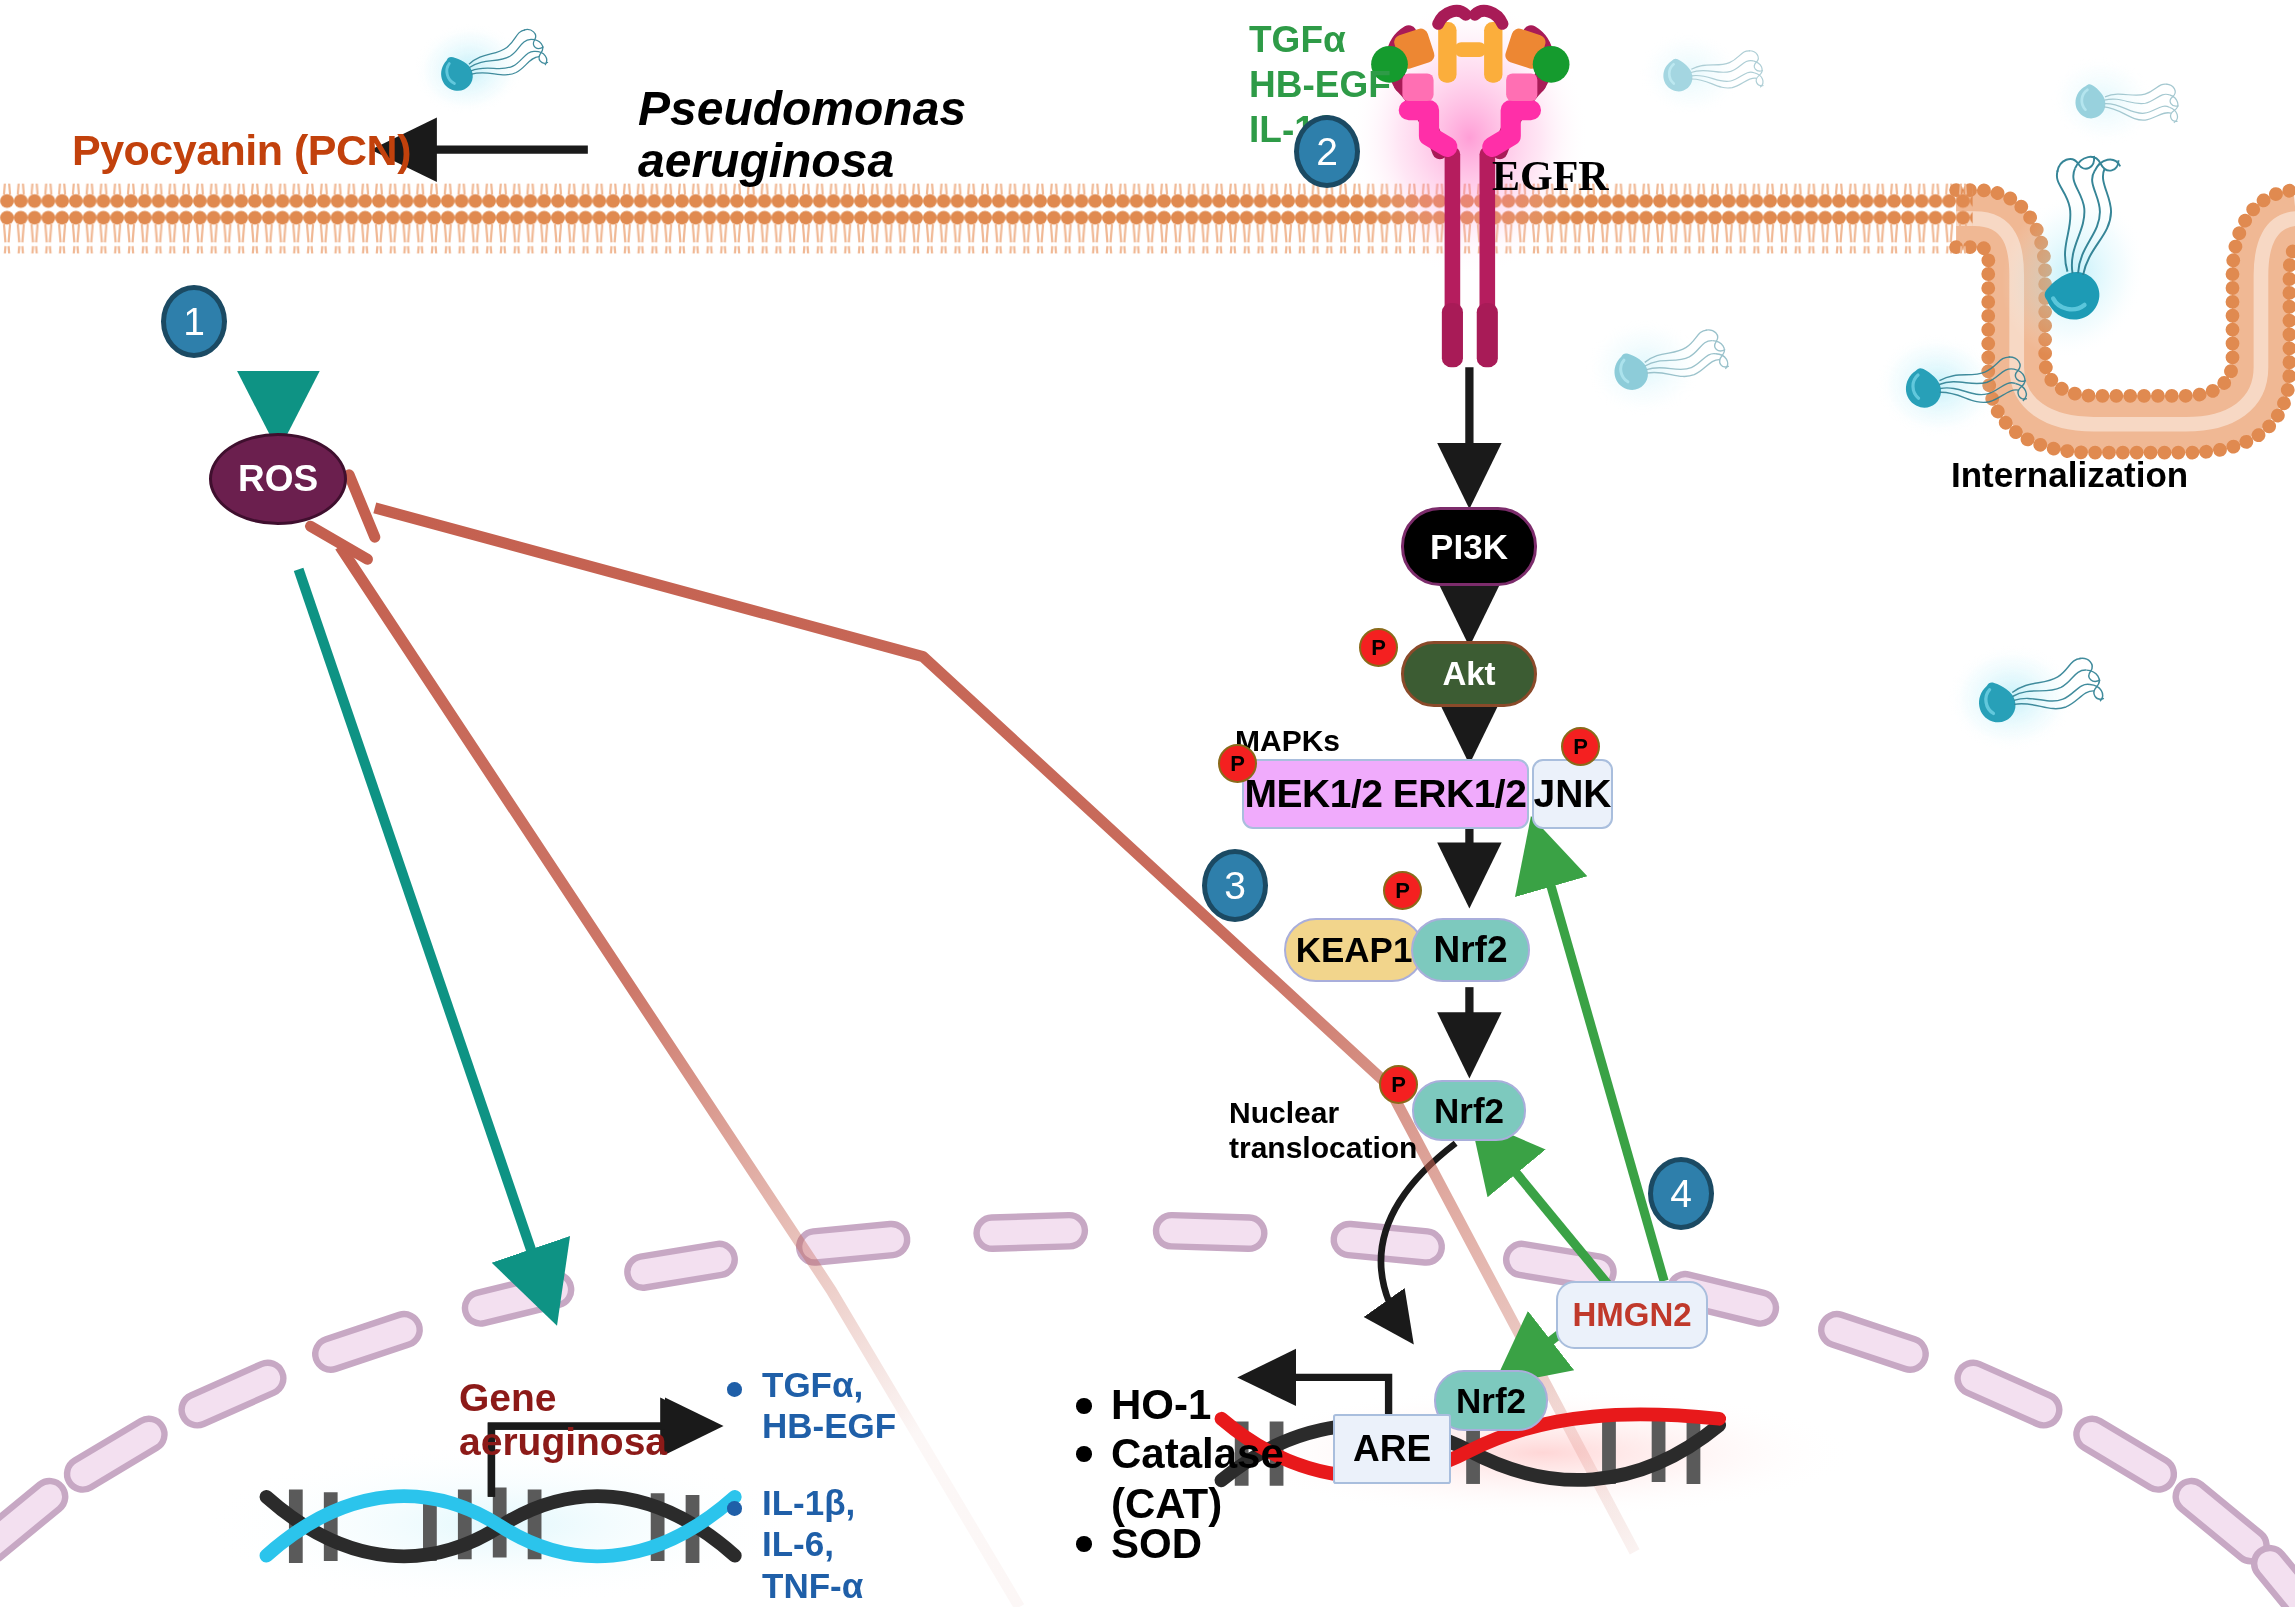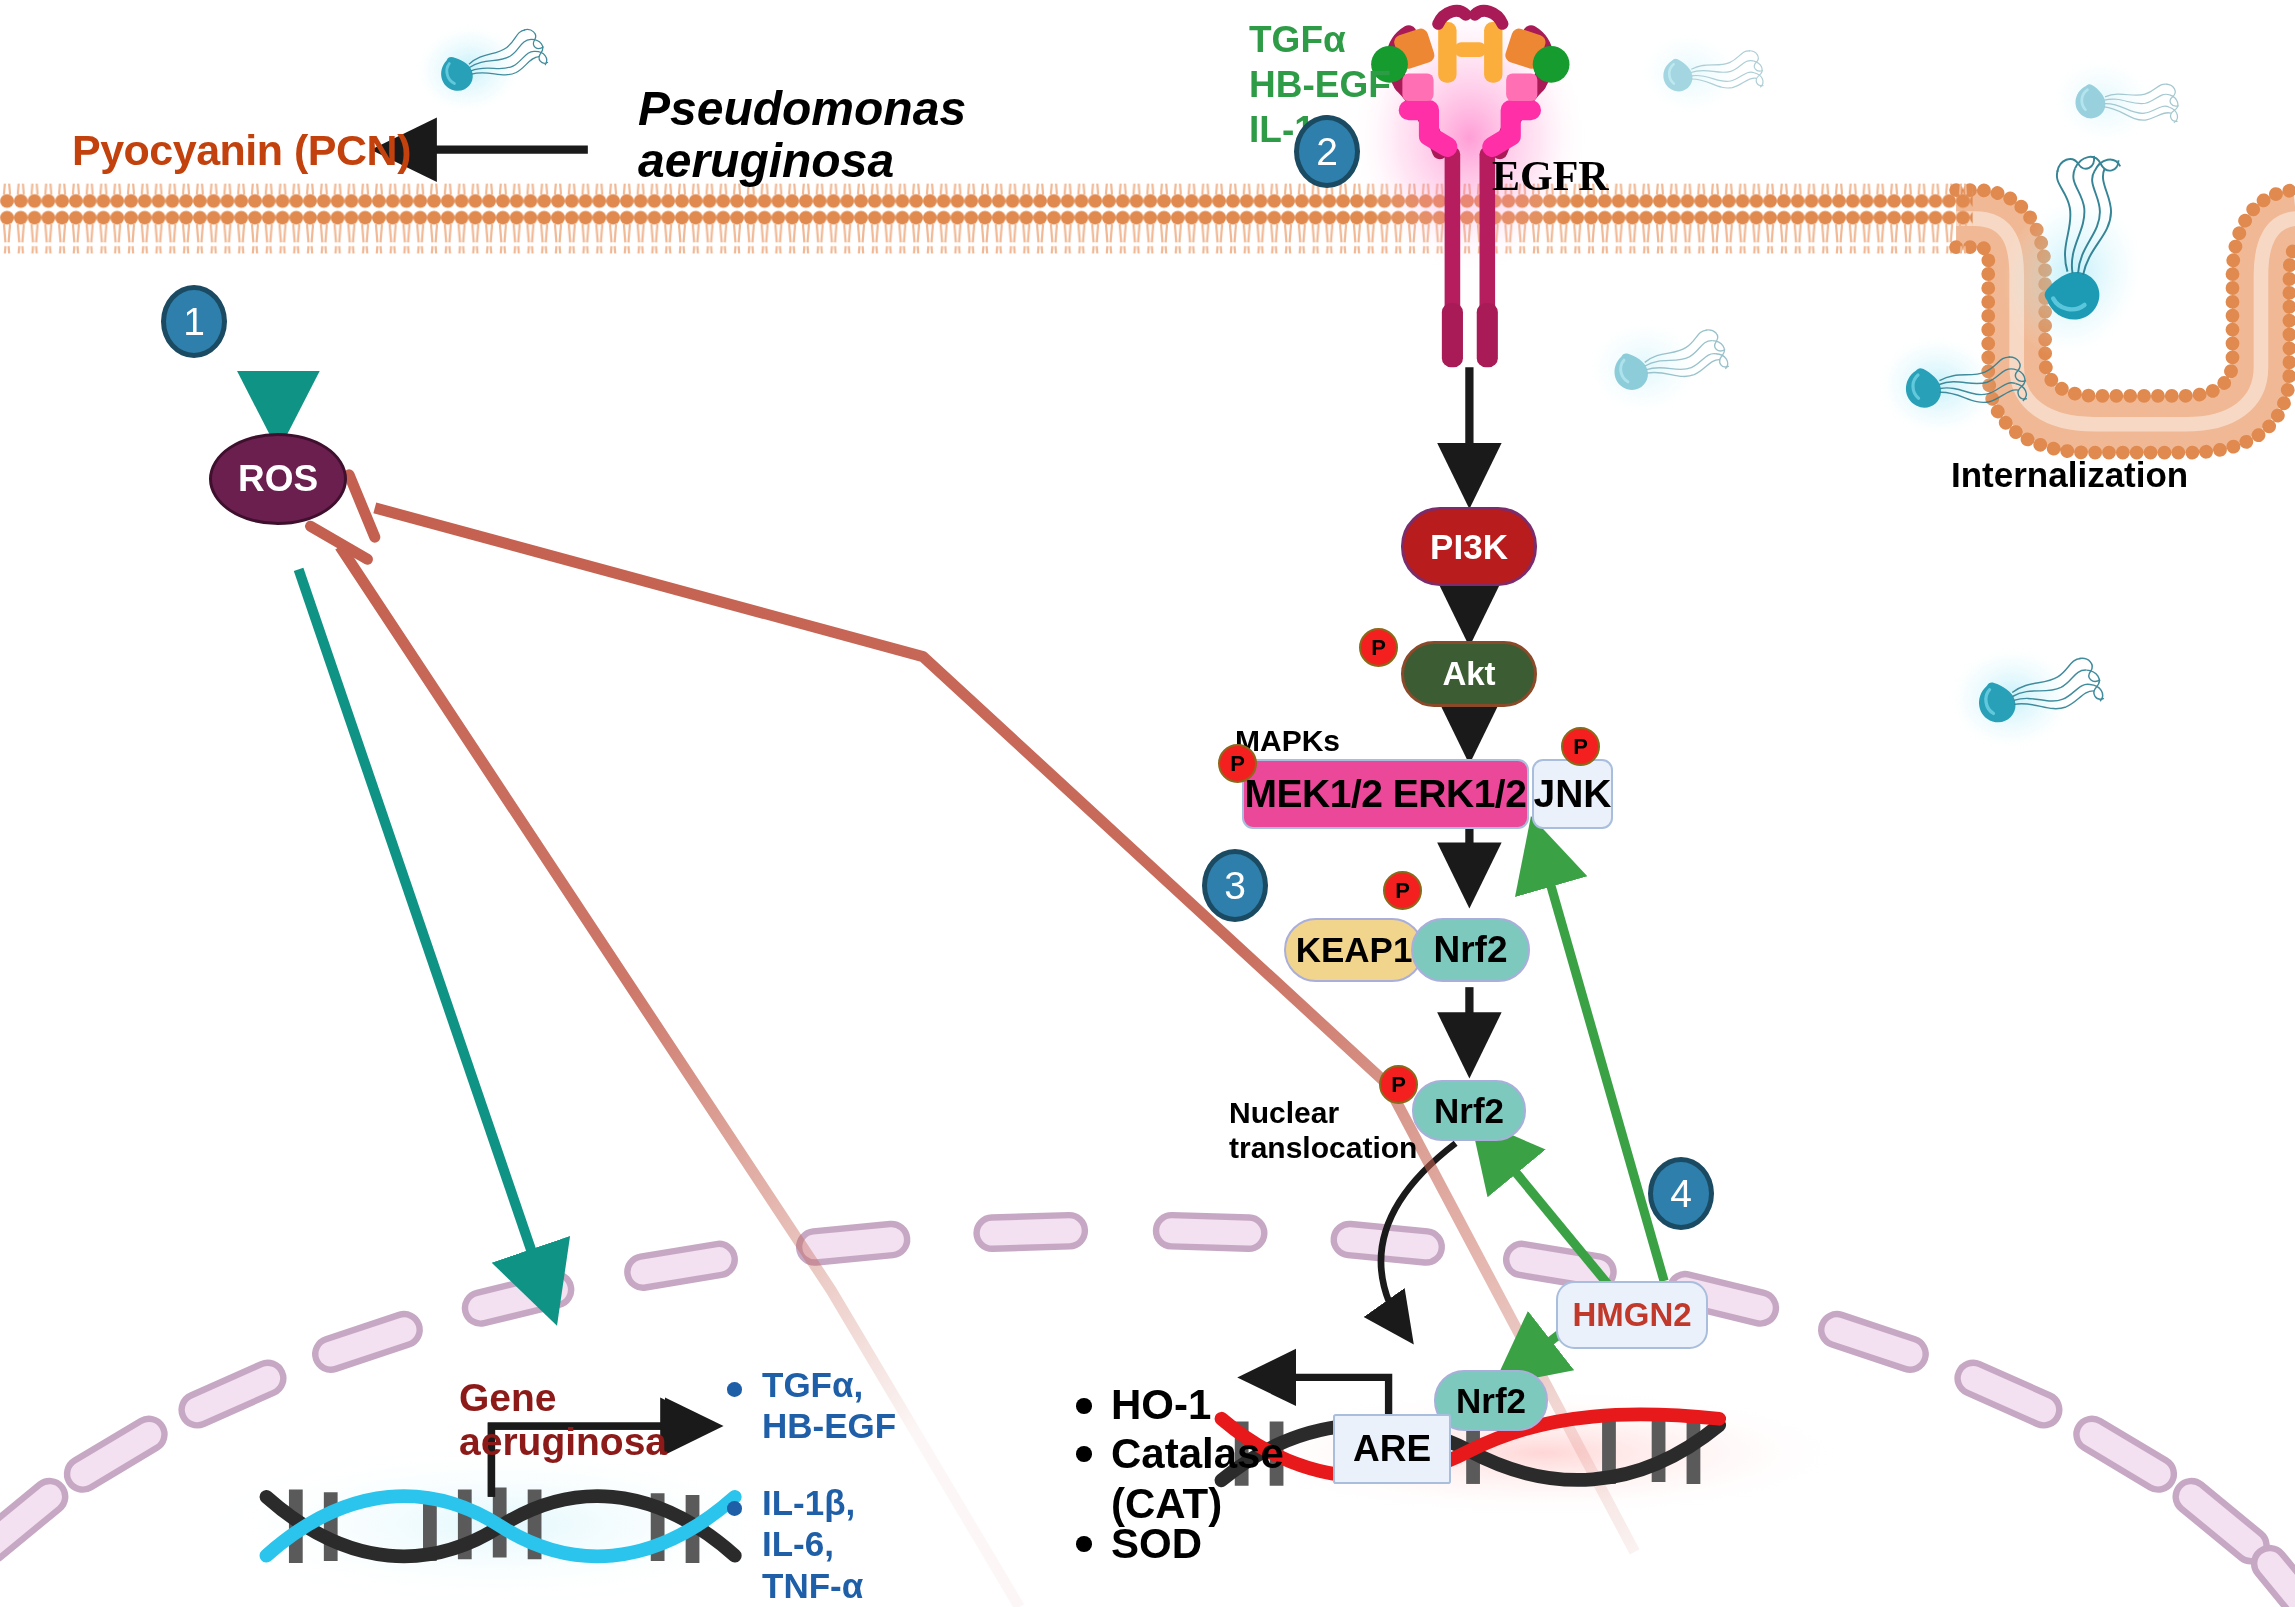--- a/index.html
+++ b/index.html
@@ -16,25 +16,25 @@
   .t-mapks{font-size:30px;font-weight:bold;color:#000;}
   .t-nuctrans{font-size:30px;font-weight:bold;color:#000;line-height:1.18;}
   .t-gene{font-size:39px;font-weight:bold;color:#8C1A18;line-height:1.14;}
   .t-cyto{font-size:35px;font-weight:bold;color:#1F5FA8;line-height:1.18;}
   .t-targets{font-size:42px;font-weight:bold;color:#000;line-height:1.18;}
 
   .node{position:absolute;display:flex;align-items:center;justify-content:center;
         box-sizing:border-box;text-align:center;}
   .ros{width:138px;height:92px;border-radius:50%;background:#6B1F4E;
        border:3.7px solid #3F0F2E;color:#fff;font-size:37px;font-weight:bold;}
-  .pi3k{width:136px;height:79px;border-radius:39px;background:#b91c1c;
+  .pi3k{width:136px;height:79px;border-radius:39px;background:#000000;
         border:3.7px solid #7C2C6B;color:#fff;font-size:35px;font-weight:bold;}
   .akt{width:136px;height:66px;border-radius:33px;background:#3C5C33;
        border:3.7px solid #8A4A2A;color:#fff;font-size:33px;font-weight:bold;}
-  .mekerk{width:287px;height:70px;border-radius:11px;background:#ec4899;
+  .mekerk{width:287px;height:70px;border-radius:11px;background:#f0abfc;
           border:2.8px solid #A9BEDD;color:#000;font-size:39px;font-weight:bold;letter-spacing:-0.5px;}
   .jnk{width:81px;height:70px;border-radius:11px;background:#EBF1FA;
        border:2.8px solid #A9BEDD;color:#000;font-size:39px;font-weight:bold;}
   .keap1{width:140px;height:64px;border-radius:32px;background:#F2D58C;
          border:2.8px solid #A9AEDB;color:#000;font-size:35px;font-weight:bold;}
   .nrf2{width:119px;height:64px;border-radius:32px;background:#7DC9BE;
         border:2.8px solid #A9AEDB;color:#000;font-size:37px;font-weight:bold;}
   .nrf2sm{width:114px;height:61px;border-radius:30px;background:#7DC9BE;
           border:2.8px solid #A9AEDB;color:#000;font-size:35px;font-weight:bold;}
   .hmgn2{width:152px;height:68px;border-radius:18.4px;background:#EBF1FA;

